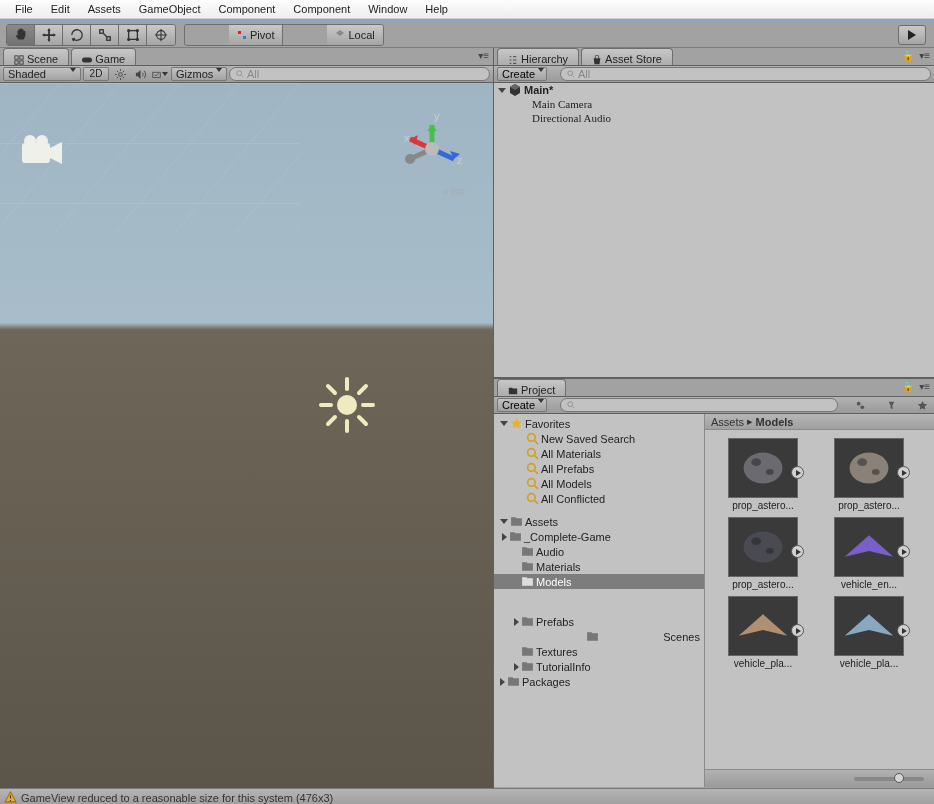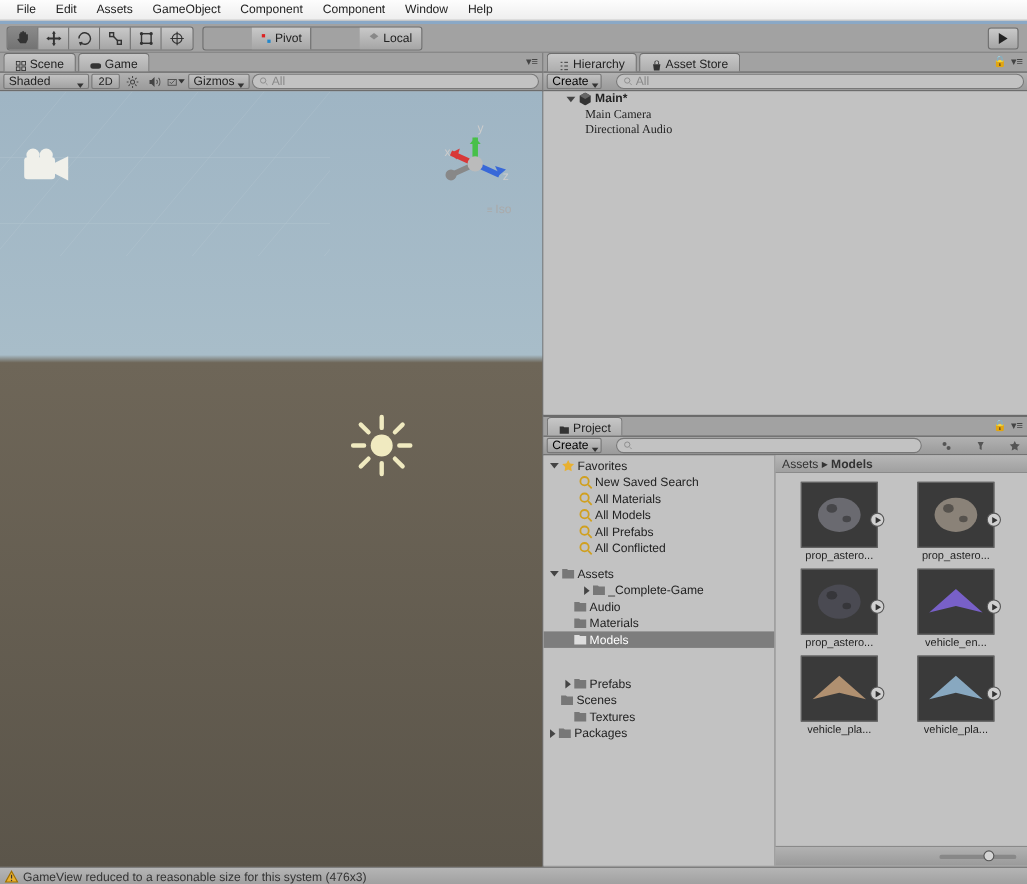--- a/index.html
+++ b/index.html
@@ -28,38 +28,38 @@
 
 
 .tabbar { height: 18px; background: #a2a2a2; display: flex; align-items: flex-end; border-bottom: 1px solid #606060; padding-left: 3px; position: relative; }
 .tab { height: 17px; background: linear-gradient(#c7c7c7,#adadad); border: 1px solid #6e6e6e; border-bottom: none; border-radius: 4px 4px 0 0; padding: 1px 10px 0; margin-right: 2px; display: flex; align-items: flex-end; gap: 3px; font-size: 10px; color: #222; cursor: pointer; }
 .tab svg { width: 10px; height: 10px; }
 .tab-badge { position: absolute; right: 4px; top: 2px; display: flex; gap: 4px; }
 .tab-badge span { font-size: 10px; color: #444; }
 
 
 .scene-tb { height: 17px; background: linear-gradient(#b2b2b2,#9a9a9a); border-bottom: 1px solid #606060; display: flex; align-items: center; gap: 2px; padding: 0 3px; font-size: 10px; color: #222; }
-.scene-dd { height: 14px; background: linear-gradient(#c2c2c2,#a2a2a2); border: 1px solid #787878; border-radius: 2px; padding: 0 4px; display: flex; align-items: flex-end; cursor: pointer; font-size: 10px; }
+.scene-dd { height: 14px; background: linear-gradient(#c2c2c2,#a2a2a2); border: 1px solid #787878; border-radius: 2px; padding: 0 4px; display: flex; align-items: flex-start; cursor: pointer; font-size: 10px; }
 .scene-ic { width: 18px; height: 14px; display: flex; align-items: center; justify-content: center; border: 1px solid transparent; cursor: pointer; }
 .scene-ic svg { width: 11px; height: 11px; }
 .search-sm { flex: 1; height: 14px; background: #c2c2c2; border: 1px solid #787878; border-radius: 7px; padding: 0 6px; display: flex; align-items: center; gap: 3px; font-size: 10px; color: #888; }
 .search-sm svg { width: 8px; height: 8px; }
 
 
 .scene-vp { flex: 1; background: linear-gradient(#9fb5c4 0%, #a8bdc9 34%, #6e6658 35%, #5b554a 100%); position: relative; overflow: hidden; }
 .camera-giz { position: absolute; left: 18px; top: 50px; width: 50px; height: 36px; }
 .sun-giz { position: absolute; left: 315px; top: 290px; }
 .axis-giz { position: absolute; right: 26px; top: 28px; width: 70px; height: 70px; }
 .grid-overlay { position: absolute; inset: 0; opacity: 0.15; }
 
 
 .panel-tb { height: 17px; background: linear-gradient(#b2b2b2,#9a9a9a); border-bottom: 1px solid #606060; display: flex; align-items: center; padding: 0 3px; gap: 13px; font-size: 10px; }
 .hierarchy-body { flex: 1; background: #c2c2c2; }
 .hier-item { padding: 1px 4px 1px 20px; font-size: 11px; color: #222; cursor: pointer; display: flex; align-items: center; gap: 3px; }
-.hier-item.scene { padding-left: 21px; font-weight: bold; }
+.hier-item.scene { padding-left: 4px; font-weight: bold; }
 .hier-item.scene svg { width: 12px; height: 12px; }
 .hier-item.child { padding-left: 38px; font-family: Liberation Serif, serif; }
 
 
 .project-area { height: 409px; display: flex; flex-direction: column; border-top: 1px solid #606060; }
 .project-body { flex: 1; display: flex; background: #c2c2c2; }
 .proj-tree { width: 211px; border-right: 1px solid #8a8a8a; padding-top: 2px; overflow: hidden; }
 .proj-row { padding: 1px 4px; display: flex; align-items: center; gap: 2px; font-size: 11px; color: #222; cursor: pointer; }
 .proj-row svg { flex-shrink: 0; }
 .proj-row.bold { font-weight: normal; }
@@ -377,47 +377,47 @@
                   <circle cx="5" cy="5" r="3.5"></circle>
                   <path d="M8 8l3 3"></path>
                 </svg>
                 <span>All Materials</span>
               </div>
               <div class="proj-row" style="padding-left: 32px;">
                 <svg width="13" height="13" viewBox="0 0 12 12" fill="none" stroke="#d0a020" stroke-width="1.5">
                   <circle cx="5" cy="5" r="3.5"></circle>
                   <path d="M8 8l3 3"></path>
                 </svg>
-                <span>All Models</span>
+                <span>All Prefabs</span>
               </div>
               <div class="proj-row" style="padding-left: 32px;">
                 <svg width="13" height="13" viewBox="0 0 12 12" fill="none" stroke="#d0a020" stroke-width="1.5">
                   <circle cx="5" cy="5" r="3.5"></circle>
                   <path d="M8 8l3 3"></path>
                 </svg>
-                <span>All Prefabs</span>
+                <span>All Models</span>
               </div>
               <div class="proj-row" style="padding-left: 32px;">
                 <svg width="13" height="13" viewBox="0 0 12 12" fill="none" stroke="#d0a020" stroke-width="1.5">
                   <circle cx="5" cy="5" r="3.5"></circle>
                   <path d="M8 8l3 3"></path>
                 </svg>
                 <span>All Conflicted</span>
               </div>
             </div>
           <div style="height:8px"></div>
           <div class="proj-row bold" style="padding-left:6px">
               <span class="arr-d"></span>
               <svg width="13" height="13" viewBox="0 0 12 12" fill="#777">
                 <path d="M1 2h4l1 1h5v7H1z"></path>
               </svg>
               <span>Assets</span>
             </div>
           <div id="assets-list">
-              <div class="proj-row" style="padding-left: 37px;">
+              <div class="proj-row" style="padding-left: 8px;">
                 <span class="arr-r"></span>
                 <svg width="13" height="13" viewBox="0 0 12 12" fill="#777">
                   <path d="M1 2h4l1 1h5v7H1z"></path>
                 </svg>
                 <span>_Complete-Game</span>
               </div>
               <div class="proj-row" style="padding-left: 20px;">
                 <span style="width:5px;display:inline-block"></span>
                 <svg width="13" height="13" viewBox="0 0 12 12" fill="#777">
                   <path d="M1 2h4l1 1h5v7H1z"></path>
@@ -438,33 +438,40 @@
                 </svg>
                 <span>Models</span>
               </div>
               <div class="proj-row" style="padding-left: 20px; margin-top: 25px;">
                 <span class="arr-r"></span>
                 <svg width="13" height="13" viewBox="0 0 12 12" fill="#777">
                   <path d="M1 2h4l1 1h5v7H1z"></path>
                 </svg>
                 <span>Prefabs</span>
               </div>
-              <div class="proj-row" style="padding-left: 8px;">
+              <div class="proj-row" style="padding-left: 23px; justify-content: space-between;">
                 <span style="width:5px;display:inline-block"></span>
                 <svg width="13" height="13" viewBox="0 0 12 12" fill="#777">
                   <path d="M1 2h4l1 1h5v7H1z"></path>
                 </svg>
                 <span>Scenes</span>
               </div>
               <div class="proj-row" style="padding-left: 20px;">
                 <span style="width:5px;display:inline-block"></span>
                 <svg width="13" height="13" viewBox="0 0 12 12" fill="#777">
                   <path d="M1 2h4l1 1h5v7H1z"></path>
                 </svg>
                 <span>Textures</span>
+              </div>
+              <div class="proj-row" style="padding-left: 20px;">
+                <span class="arr-r"></span>
+                <svg width="13" height="13" viewBox="0 0 12 12" fill="#777">
+                  <path d="M1 2h4l1 1h5v7H1z"></path>
+                </svg>
+                <span>TutorialInfo</span>
               </div>
             </div>
           <div class="proj-row bold" style="padding-left:6px">
               <span class="arr-r"></span>
               <svg width="13" height="13" viewBox="0 0 12 12" fill="#777">
                 <path d="M1 2h4l1 1h5v7H1z"></path>
               </svg>
               <span>Packages</span>
             </div>
         </div>

